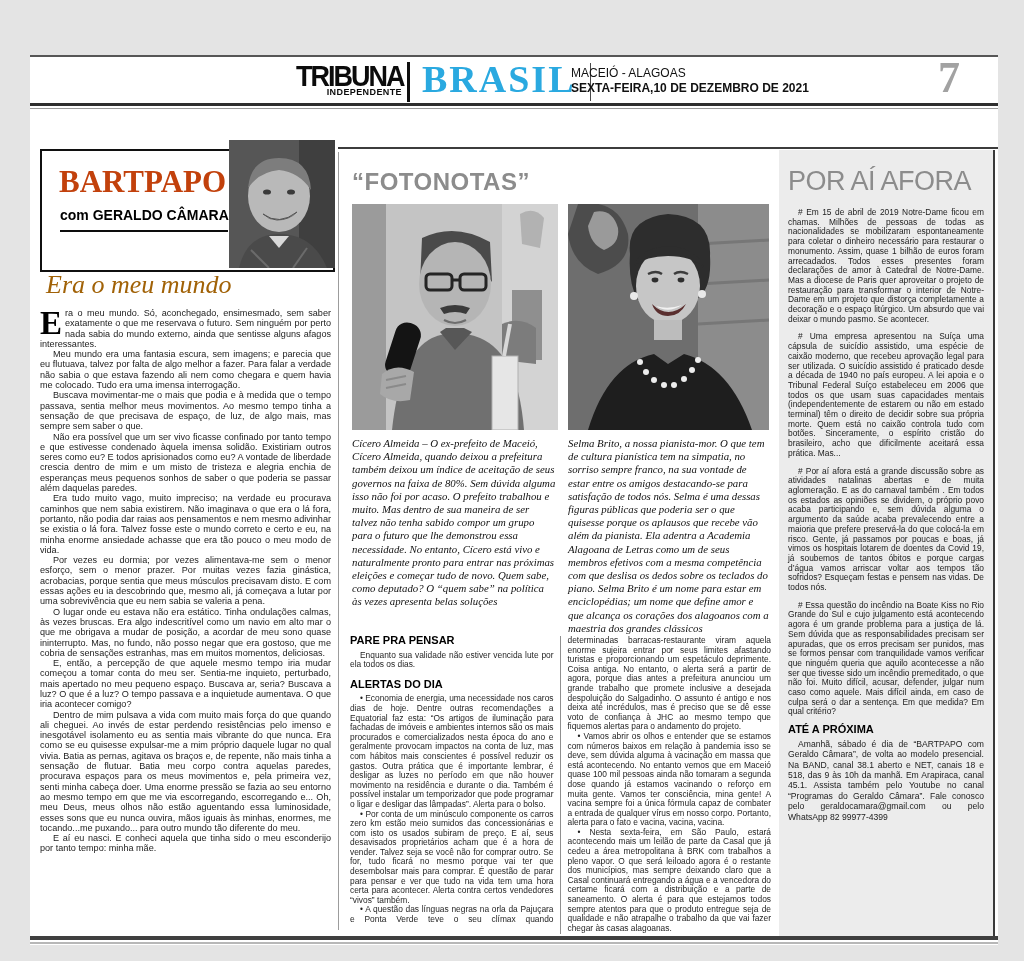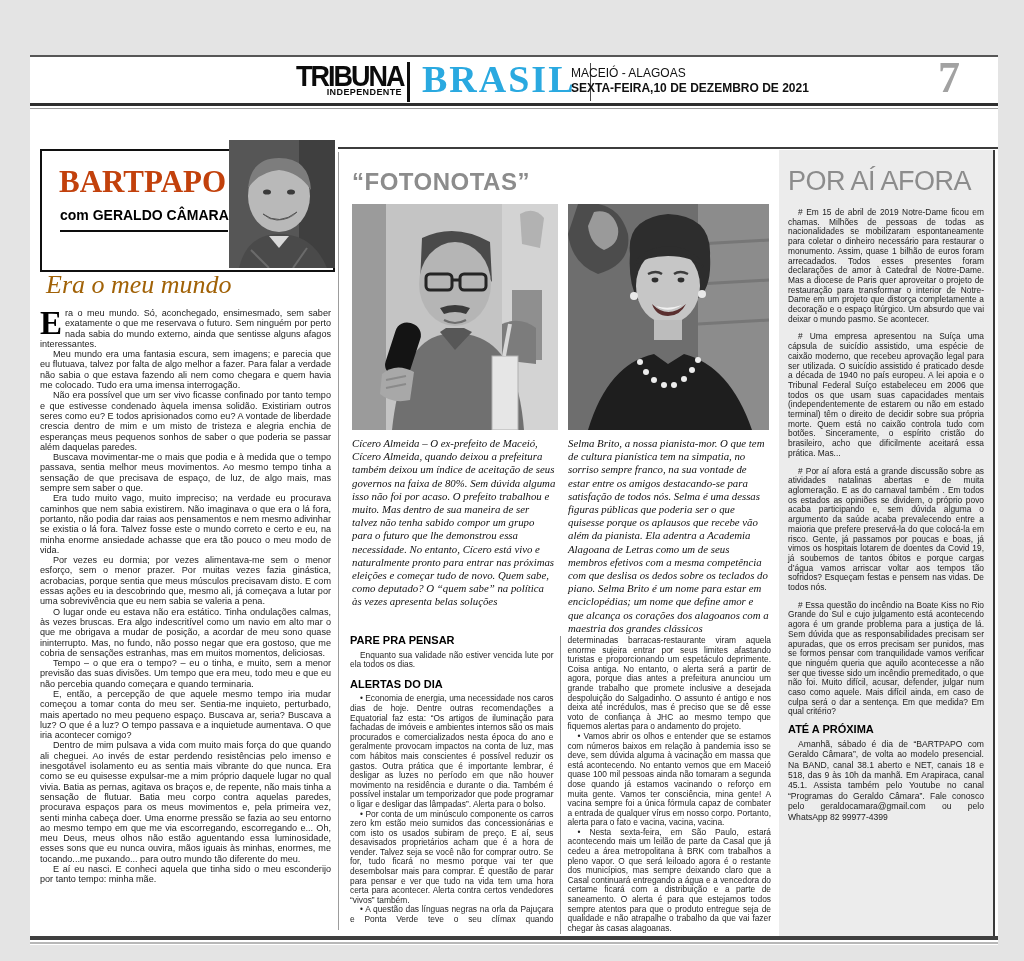--- a/index.html
+++ b/index.html
@@ -112,26 +112,25 @@
         <line x1="78" y1="108" x2="64" y2="128" stroke="#6b6b6b" stroke-width="2"></line>
       </svg>
     </div>
   </div>
   <div class="abs headline">Era o meu mundo</div>
   <div class="abs article">
     <p class="first">
       <span class="dropcap">E</span><span>ra o meu mundo. Só, aconchegado, ensimesmado, sem saber exatamente o que me reservava o futuro. Sem ninguém por perto nada sabia do mundo externo, ainda que sentisse alguns afagos interessantes.</span>
     </p>
     <p>Meu mundo era uma fantasia escura, sem imagens; e parecia que eu flutuava, talvez por falta de algo melhor a fazer. Para falar a verdade não sabia o que estava fazendo ali nem como chegara e quem havia me colocado. Tudo era uma imensa interrogação.</p>
+    <p>Buscava movimentar-me o mais que podia e à medida que o tempo passava, sentia melhor meus movimentos. Ao mesmo tempo tinha a sensação de que precisava de espaço, de luz, de algo mais, mas sempre sem saber o que.</p>
     <p>Não era possível que um ser vivo ficasse confinado por tanto tempo e que estivesse condenado àquela imensa solidão. Existiriam outros seres como eu? E todos aprisionados como eu? A vontade de liberdade crescia dentro de mim e um misto de tristeza e alegria enchia de esperanças meus pequenos sonhos de saber o que poderia se passar além daquelas paredes.</p>
-    <p>Buscava movimentar-me o mais que podia e à medida que o tempo passava, sentia melhor meus movimentos. Ao mesmo tempo tinha a sensação de que precisava de espaço, de luz, de algo mais, mas sempre sem saber o que.</p>
     <p>Era tudo muito vago, muito impreciso; na verdade eu procurava caminhos que nem sabia existirem. Não imaginava o que era o lá fora, portanto, não podia dar raias aos pensamentos e nem mesmo adivinhar se existia o lá fora. Talvez fosse este o mundo correto e certo e eu, na minha enorme ansiedade achasse que era tão pouco o meu modo de vida.</p>
     <p>Por vezes eu dormia; por vezes alimentava-me sem o menor esforço, sem o menor prazer. Por muitas vezes fazia ginástica, acrobacias, porque sentia que meus músculos precisavam disto. E com essas ações eu ia descobrindo que, mesmo ali, já começava a lutar por uma sobrevivência que eu nem sabia se valeria a pena.</p>
     <p>O lugar onde eu estava não era estático. Tinha ondulações calmas, às vezes bruscas. Era algo indescritível como um navio em alto mar o que me obrigava a mudar de posição, a acordar de meu sono quase ininterrupto. Mas, no fundo, não posso negar que era gostoso, que me cobria de sensações estranhas, mas em muitos momentos, deliciosas.</p>
-    <p>Tempo – o que era o tempo? – eu o tinha, e muito, sem a menor previsão das suas divisões. Um tempo que era meu, todo meu e que eu não percebia quando começara e quando terminaria.</p>
     <p>E, então, a percepção de que aquele mesmo tempo iria mudar começou a tomar conta do meu ser. Sentia-me inquieto, perturbado, mais apertado no meu pequeno espaço. Buscava ar, seria? Buscava a luz? O que é a luz? O tempo passava e a inquietude aumentava. O que iria acontecer comigo?</p>
     <p>Dentro de mim pulsava a vida com muito mais força do que quando ali cheguei. Ao invés de estar perdendo resistências pelo imenso e inesgotável isolamento eu as sentia mais vibrante do que nunca. Era como se eu quisesse expulsar-me a mim próprio daquele lugar no qual vivia. Batia as pernas, agitava os braços e, de repente, não mais tinha a sensação de flutuar. Batia meu corpo contra aquelas paredes, procurava espaços para os meus movimentos e, pela primeira vez, senti minha cabeça doer. Uma enorme pressão se fazia ao seu entorno ao mesmo tempo em que me via escorregando, escorregando e... Oh, meu Deus, meus olhos não estão aguentando essa luminosidade, esses sons que eu nunca ouvira, mãos iguais às minhas, enormes, me tocando...me puxando... para outro mundo tão diferente do meu.</p>
     <p>E aí eu nasci. E conheci aquela que tinha sido o meu esconderijo por tanto tempo: minha mãe.</p>
   </div>
 
   <div class="abs mid-rule-top"></div>
   <div class="abs mid-vline"></div>
   <div class="abs fotonotas-title">“FOTONOTAS”</div>
 
   <div class="abs photo1">

